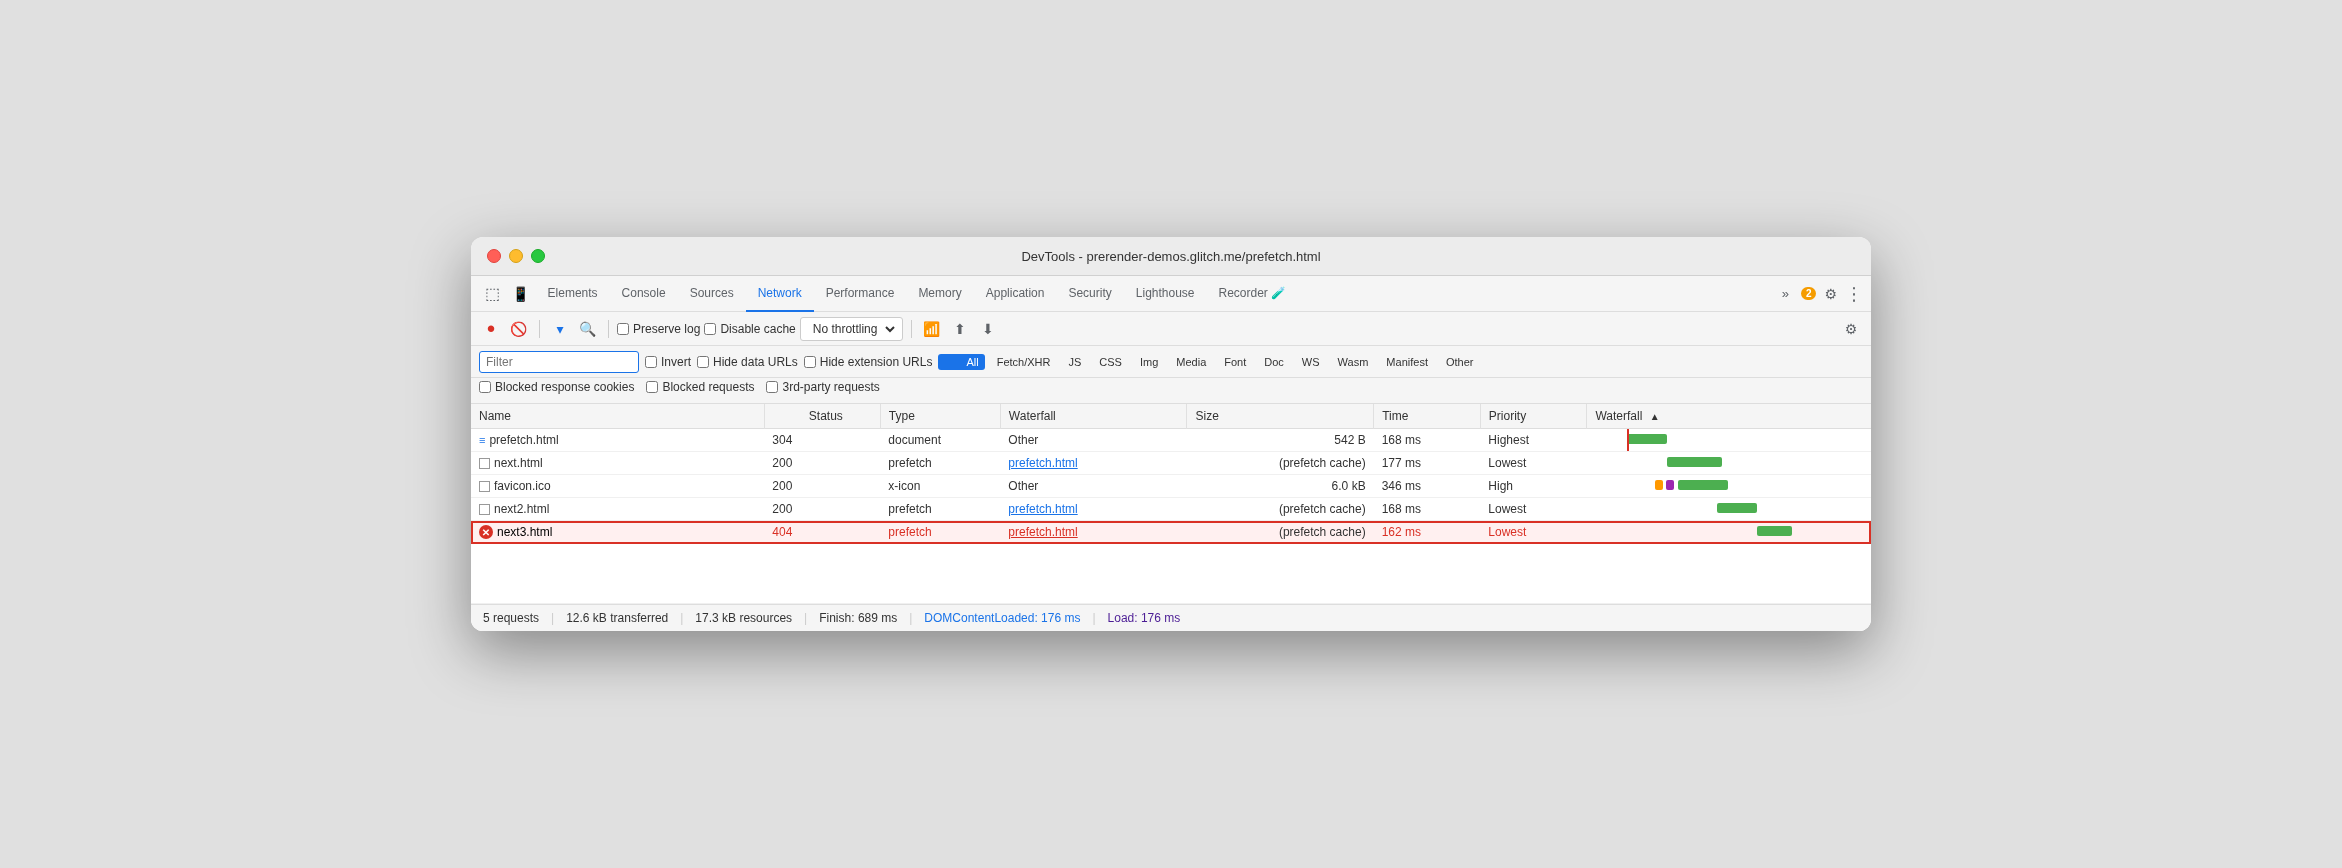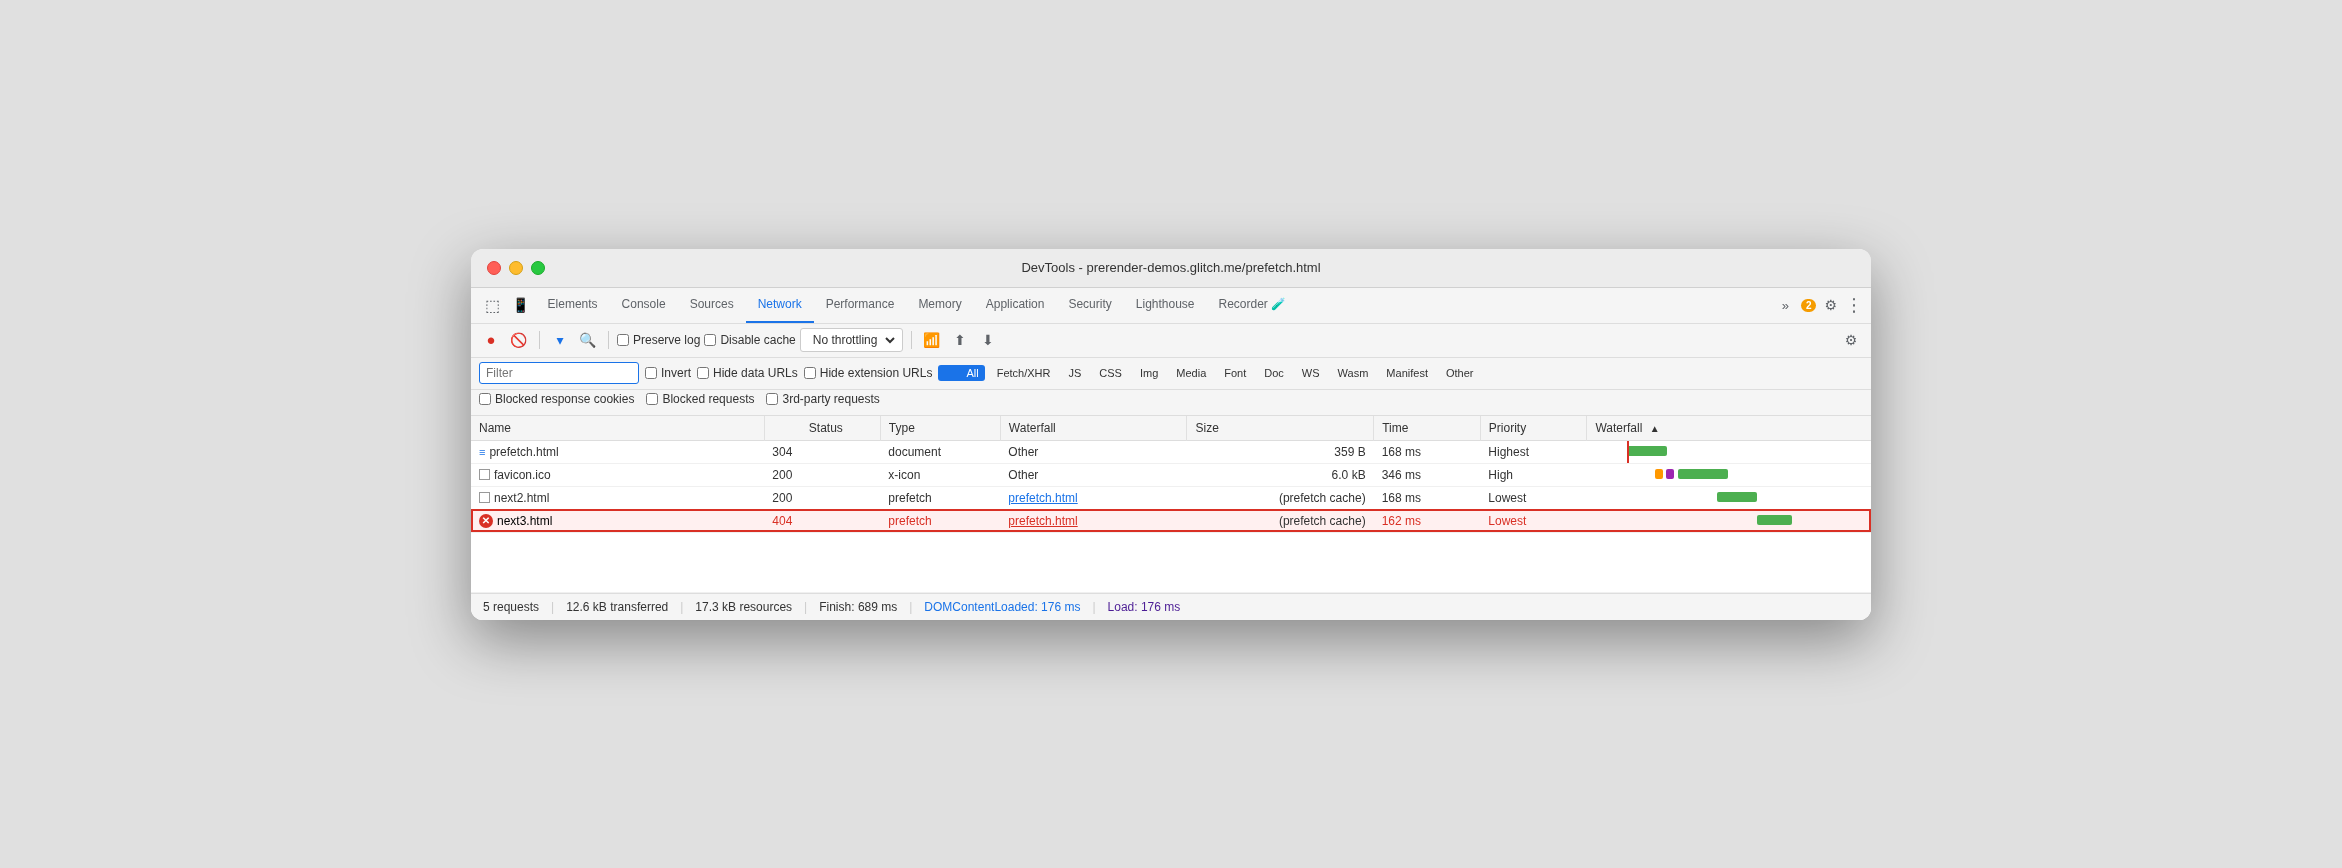--- a/index.html
+++ b/index.html
@@ -411,29 +411,46 @@
         <tr>
           <td>
             <div class="cell-name">
               <span style="color:#1a73e8; font-size:11px;">≡</span>
               <span>prefetch.html</span>
             </div>
           </td>
           <td>304</td>
           <td>document</td>
           <td>Other</td>
-          <td class="align-right">359 B</td>
+          <td class="align-right">542 B</td>
           <td>168 ms</td>
           <td>Highest</td>
           <td class="waterfall-cell" style="position:relative; width:200px; padding-left:30px;">
             <span class="waterfall-bar wf-green" style="width:40px; margin-left:10px;"></span>
             <div class="red-line" style="left:40px;"></div>
           </td>
         </tr>
 
+        <tr>
+          <td>
+            <div class="cell-name">
+              <span style="border:1px solid #999; width:11px; height:11px; display:inline-block; font-size:9px;"></span>
+              <span>next.html</span>
+            </div>
+          </td>
+          <td>200</td>
+          <td>prefetch</td>
+          <td><span class="link">prefetch.html</span></td>
+          <td class="align-right">(prefetch cache)</td>
+          <td>177 ms</td>
+          <td>Lowest</td>
+          <td class="waterfall-cell" style="padding-left:30px;">
+            <span class="waterfall-bar wf-green" style="width:55px; margin-left:50px;"></span>
+          </td>
+        </tr>
 
         <tr>
           <td>
             <div class="cell-name">
               <span style="border:1px solid #999; width:11px; height:11px; display:inline-block;"></span>
               <span>favicon.ico</span>
             </div>
           </td>
           <td>200</td>
           <td>x-icon</td>

